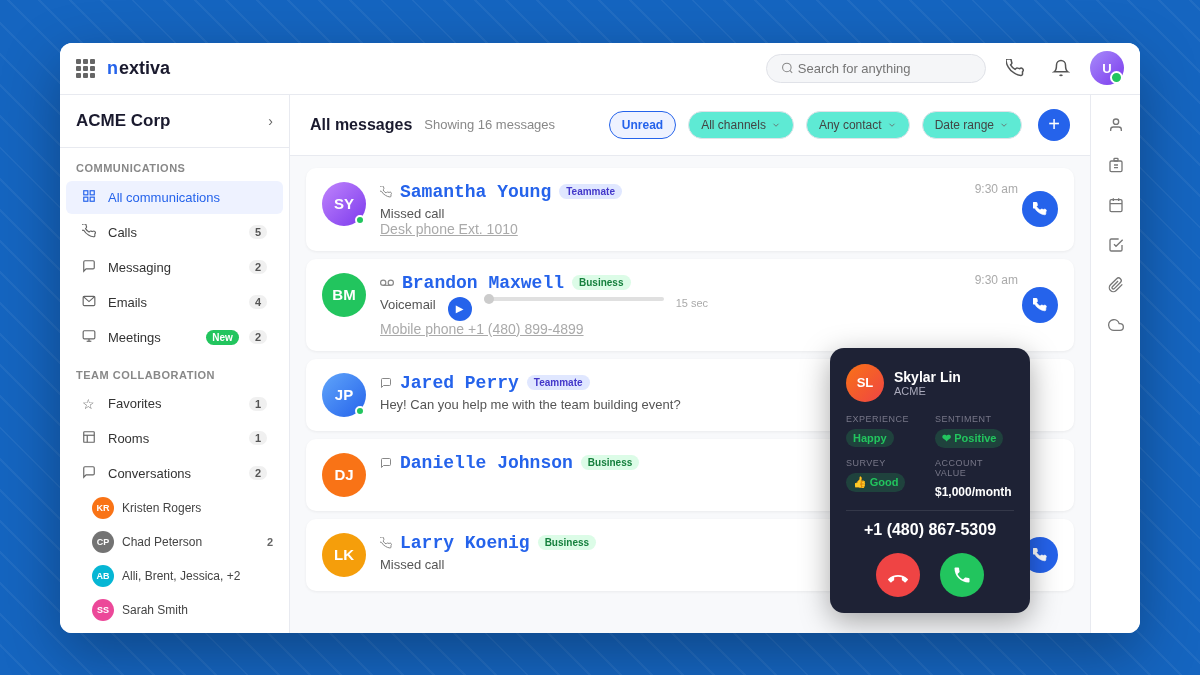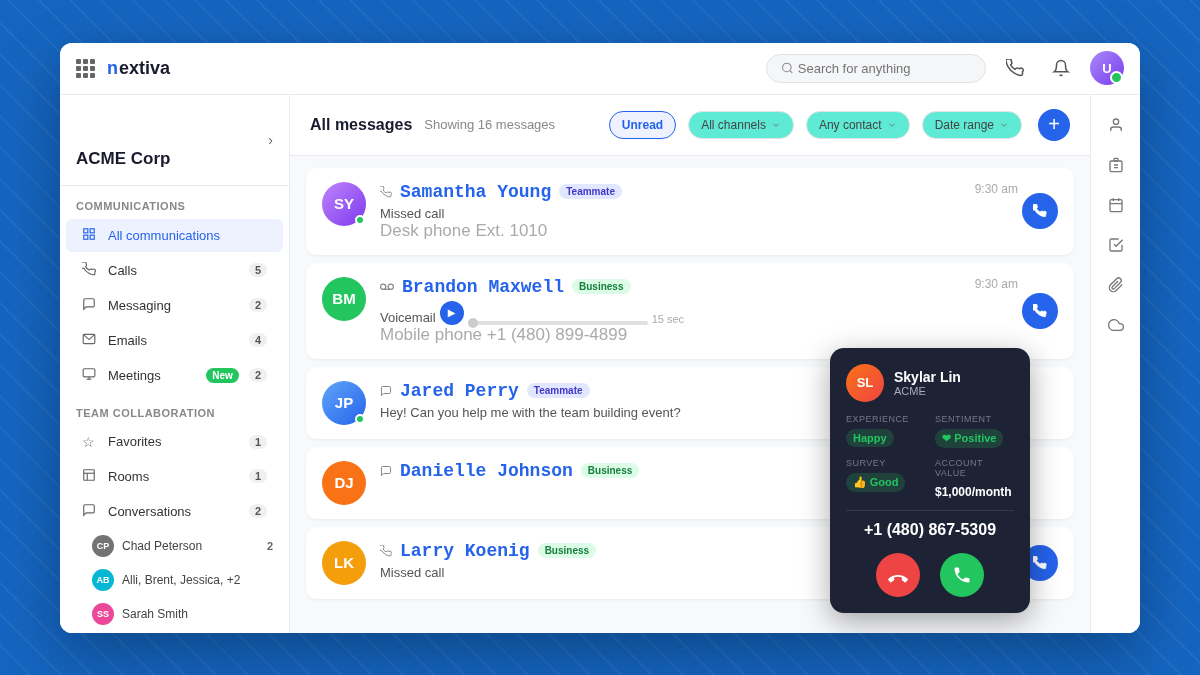--- a/index.html
+++ b/index.html
@@ -142,21 +142,20 @@
       padding: 0 16px 16px;
       border-bottom: 1px solid #e8eaf0;
       display: flex;
       align-items: center;
       justify-content: space-between;
     }
     .sidebar-org-name {
       font-size: 17px;
       font-weight: 700;
       color: #1a1a2e;
-      margin-top: 38px;
     }
     .sidebar-chevron {
       color: #666;
       cursor: pointer;
       font-size: 14px;
     }
     .sidebar-section-title {
       font-size: 11px;
       font-weight: 700;
       color: #888;
@@ -328,35 +327,35 @@
     .msg-tag {
       font-size: 10px;
       font-weight: 600;
       padding: 2px 7px;
       border-radius: 10px;
       text-align: center;
     }
     .tag-teammate { background: #e0e7ff; color: #4338ca; }
     .tag-business { background: #dcfce7; color: #15803d; }
     .msg-text { font-size: 13px; color: #555; white-space: nowrap; overflow: hidden; text-overflow: ellipsis; }
-    .msg-meta { font-size: 17px; color: #aaa; }
+    .msg-meta { font-size: 14px; color: #aaa; text-decoration: underline; }
     .msg-time { font-size: 12px; color: #aaa; position: absolute; top: 14px; right: 56px; }
     .msg-call-btn {
       width: 36px; height: 36px;
       border-radius: 50%;
       background: #2563EB;
       display: flex; align-items: center; justify-content: center;
       color: white;
       font-size: 14px;
       cursor: pointer;
       flex-shrink: 0;
       align-self: center;
     }
     .voicemail-bar {
-      display: flex; align-items: flex-end; gap: 4px;
+      display: flex; align-items: flex-start; gap: 12px;
     }
     .play-btn {
       width: 24px; height: 24px;
       border-radius: 50%;
       background: #2563EB;
       display: flex; align-items: center; justify-content: center;
       color: white; font-size: 10px; cursor: pointer;
     }
     .audio-progress {
       flex: 1;
@@ -559,20 +558,24 @@
         <span class="sidebar-item-icon">
           <svg width="14" height="14" viewBox="0 0 24 24" fill="none" stroke="#666" stroke-width="2">
               <path d="M21 15a2 2 0 01-2 2H7l-4 4V5a2 2 0 012-2h14a2 2 0 012 2z"></path>
             </svg>
         </span>
         <span class="sidebar-item-label">Conversations</span>
         <span class="sidebar-badge">2</span>
       </div>
 
       <div class="sub-item">
+        <div class="sub-avatar-placeholder" style="background:#f97316;">KR</div>
+        <span class="sub-label">Kristen Rogers</span>
+      </div>
+      <div class="sub-item">
         <div class="sub-avatar-placeholder" style="background:#737373;">CP</div>
         <span class="sub-label">Chad Peterson</span>
         <span class="sub-badge">2</span>
       </div>
       <div class="sub-item">
         <div class="sub-avatar-placeholder" style="background:#06b6d4;">AB</div>
         <span class="sub-label">Alli, Brent, Jessica, +2</span>
       </div>
       <div class="sub-item">
         <div class="sub-avatar-placeholder" style="background:#ec4899;">SS</div>

